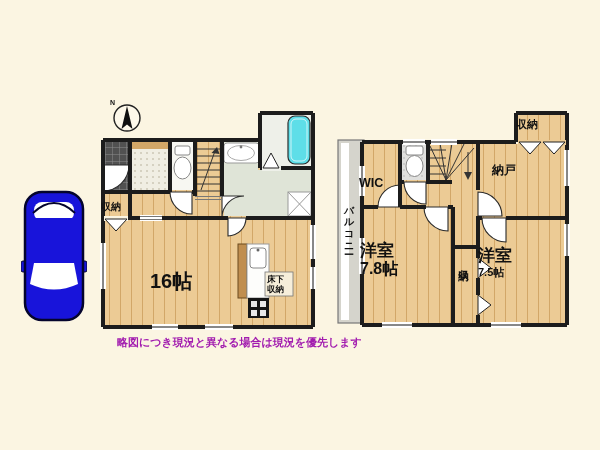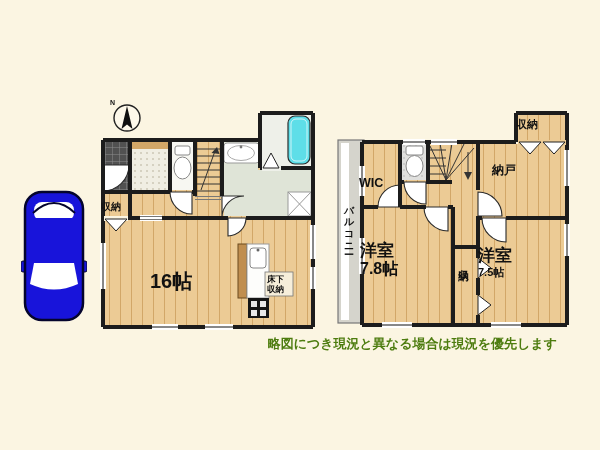--- a/index.html
+++ b/index.html
@@ -3,22 +3,22 @@
 <meta charset="utf-8">
 <style>
   html,body{margin:0;padding:0;background:#fbf5e2;}
   #stage{position:relative;width:600px;height:450px;background:#fbf5e2;overflow:hidden;
          font-family:"Liberation Sans",sans-serif;}
   #plan{position:absolute;left:0;top:0;}
   .lbl{position:absolute;color:#111;font-weight:700;text-align:left;
        line-height:1.05;white-space:nowrap;font-family:"Liberation Sans",sans-serif;}
   .vert{writing-mode:vertical-rl;text-orientation:upright;white-space:normal;letter-spacing:2px;}
   .wrap2{white-space:normal;line-height:1.2;}
-  #footer-note{position:absolute;left:117px;top:335px;width:440px;text-align:right;
-               font-size:13px;font-weight:600;color:#4d7c0f;}
+  #footer-note{position:absolute;left:117px;top:335px;width:440px;text-align:left;
+               font-size:11px;font-weight:600;color:#a21caf;}
 </style>
 </head>
 <body>
 
 <div id="stage">
 
   <svg id="plan" width="600" height="450" viewBox="0 0 600 450">
     <defs>
       <pattern id="wood" width="11" height="40" patternUnits="userSpaceOnUse">
         <rect width="11" height="40" fill="#eccb95"></rect>

